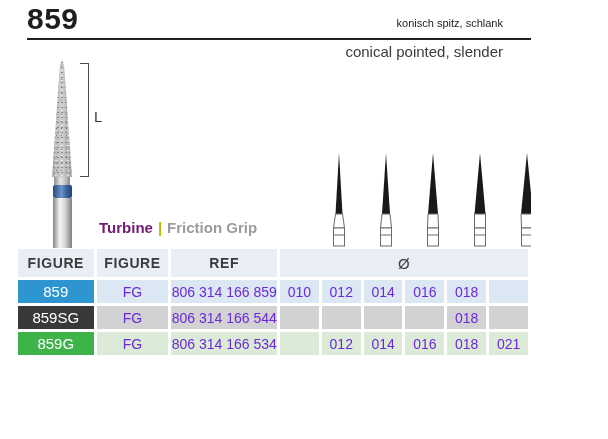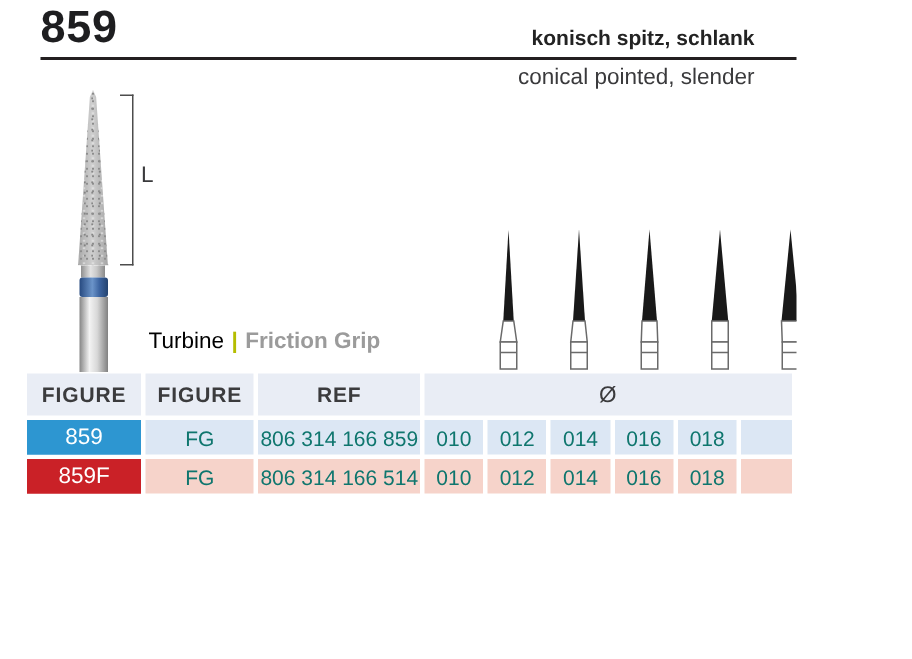--- a/index.html
+++ b/index.html
@@ -2,21 +2,21 @@
 <html><head>
 <meta charset="utf-8">
 <style>
   html,body{margin:0;padding:0;background:#ffffff;}
   body{font-family:"Liberation Sans", sans-serif; color:#3a3a3c;}
   #page{position:relative;width:531px;height:439px;background:#fff;overflow:hidden;}
 
   
   .fig-number{position:absolute;left:27px;top:2px;font-size:30px;font-weight:700;color:#1e1e20;letter-spacing:0.5px;}
   .rule{position:absolute;left:27px;top:38px;width:553px;height:2px;background:#231f20;}
-  .title-de{position:absolute;right:28px;top:17px;font-size:14px;font-weight:700;color:#232323;}
+  .title-de{position:absolute;right:28px;top:17px;font-size:11px;font-weight:400;color:#232323;}
   .title-en{position:absolute;right:28px;top:43px;font-size:15px;color:#3a3a3c;margin-left:44px;}
 
   
   .bur{position:absolute;left:50px;top:60px;width:24px;height:188px;display:flex;flex-direction:column;align-items:center;}
   .bur-cone{width:21px;height:117px;
     clip-path:polygon(50% 0%, 60% 4%, 97% 99%, 100% 100%, 0% 100%, 3% 99%, 40% 4%);
     background:
       radial-gradient(circle, #8d8d8d 18%, transparent 22%) 0 0/4px 5px,
       radial-gradient(circle, #787878 14%, transparent 18%) 2px 2px/5px 7px,
       radial-gradient(circle, #e7e7e7 16%, transparent 20%) 1px 3px/6px 5px,
@@ -25,34 +25,34 @@
   .bur-band{width:19px;height:13px;border-radius:2px;background:linear-gradient(90deg,#274a80,#6b94c9 45%,#3c64a0 70%,#24436f);}
   .bur-shank{width:19px;height:50px;background:linear-gradient(90deg,#868686,#f3f3f3 35%,#d8d8d8 62%,#818181);}
 
   
   .l-bracket{position:absolute;left:80px;top:63px;width:8px;height:112px;
     border-top:1px solid #4c4c4c;border-bottom:1px solid #4c4c4c;border-right:1px solid #4c4c4c;}
   .l-label{position:absolute;left:94px;top:108px;font-size:15px;color:#3a3a3c;}
 
   
   .grip{position:absolute;left:99px;top:219px;font-size:15px;}
-  .grip .g-bold{font-weight:400;color:#000000;}
+  .grip .g-bold{font-weight:700;color:#701a75;}
   .grip .g-sep{color:#b5bd00;font-weight:700;margin:0 5px;}
   .grip .g-light{color:#9b9b9b;font-weight:bold;}
 
   
   .sil-row{position:absolute;left:317px;top:149px;width:279px;height:98px;display:flex;gap:3px;align-items:flex-end;}
   .sil-slot{width:44px;display:flex;justify-content:center;}
 
   
   table{position:absolute;left:15px;top:246px;border-collapse:separate;border-spacing:3px;}
   th,td{padding:0;text-align:center;vertical-align:middle;font-size:14px;}
   th{height:28px;background:#e9edf5;color:#3b3b3d;font-weight:600;letter-spacing:0.6px;}
   th.dia{font-weight:400;font-size:15px;}
-  td{height:23px;background:var(--cell-bg,#fff);color:#0f766e;
+  td{height:23px;background:var(--cell-bg,#fff);color:#6d28d9;
      box-shadow:inset 0 0 0 1px var(--cell-border,transparent);}
   td.fig{background:var(--fig-bg);color:var(--fig-text);font-size:15px;
      box-shadow:inset 0 0 0 2px var(--fig-border,var(--fig-bg));}
   col.c-figure{width:82px;} col.c-shank{width:77px;} col.c-ref{width:131px;} col.c-dia{width:44px;}
 </style>
 </head>
 <body>
 
 <div id="page">
 
@@ -150,31 +150,42 @@
       <td>FG</td>
       <td>806 314 166 859</td>
       <td>010</td>
       <td>012</td>
       <td>014</td>
       <td>016</td>
       <td>018</td>
       <td></td>
     </tr>
 
+    <tr style="--fig-bg: #39393b; --fig-text: #ffffff; --cell-bg: #d2d2d4;">
+      <td class="fig">859SG</td>
+      <td>FG</td>
+      <td>806 314 166 544</td>
+      <td></td>
+      <td></td>
+      <td></td>
+      <td></td>
+      <td>018</td>
+      <td></td>
+    </tr>
 
-
-    <tr style="--fig-bg: #ca2127; --fig-text: #ffffff; --cell-bg: #f6d3ca;">
-      <td class="fig">859F</td>
+    <tr style="--fig-bg: #3eb349; --fig-text: #ffffff; --cell-bg: #dcebd8;">
+      <td class="fig">859G</td>
       <td>FG</td>
-      <td>806 314 166 514</td>
-      <td>010</td>
+      <td>806 314 166 534</td>
+      <td></td>
       <td>012</td>
       <td>014</td>
       <td>016</td>
       <td>018</td>
-      <td></td>
+      <td>021</td>
     </tr>
+
 
 
   </tbody>
     </table>
 
 </div>
 
 </body></html>

